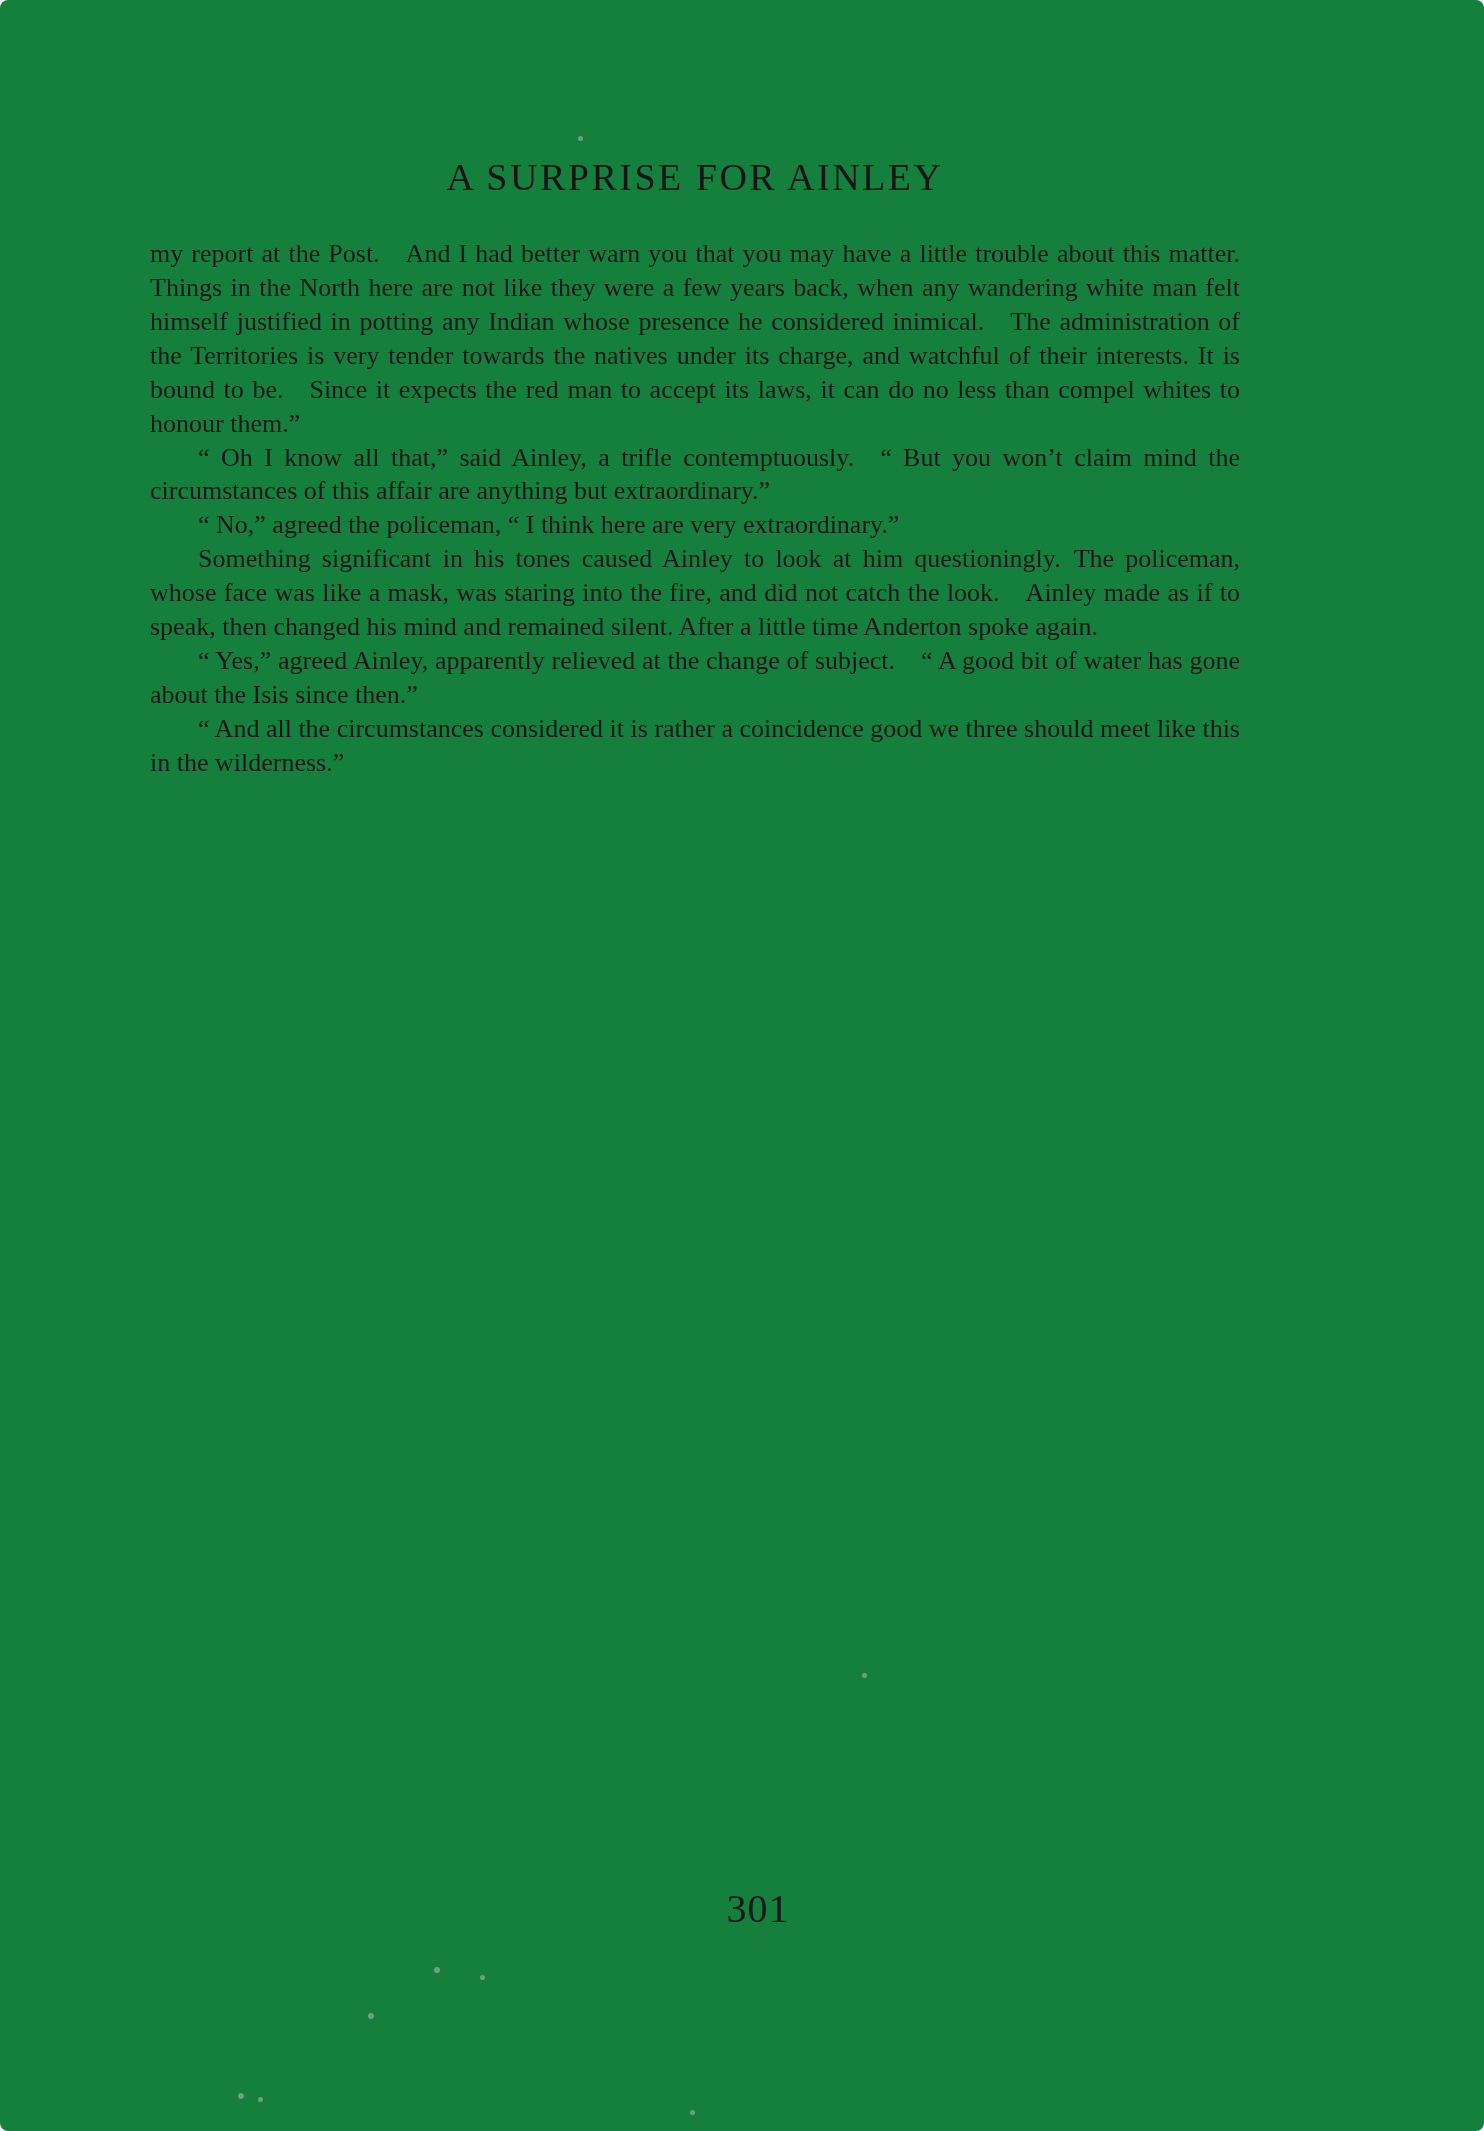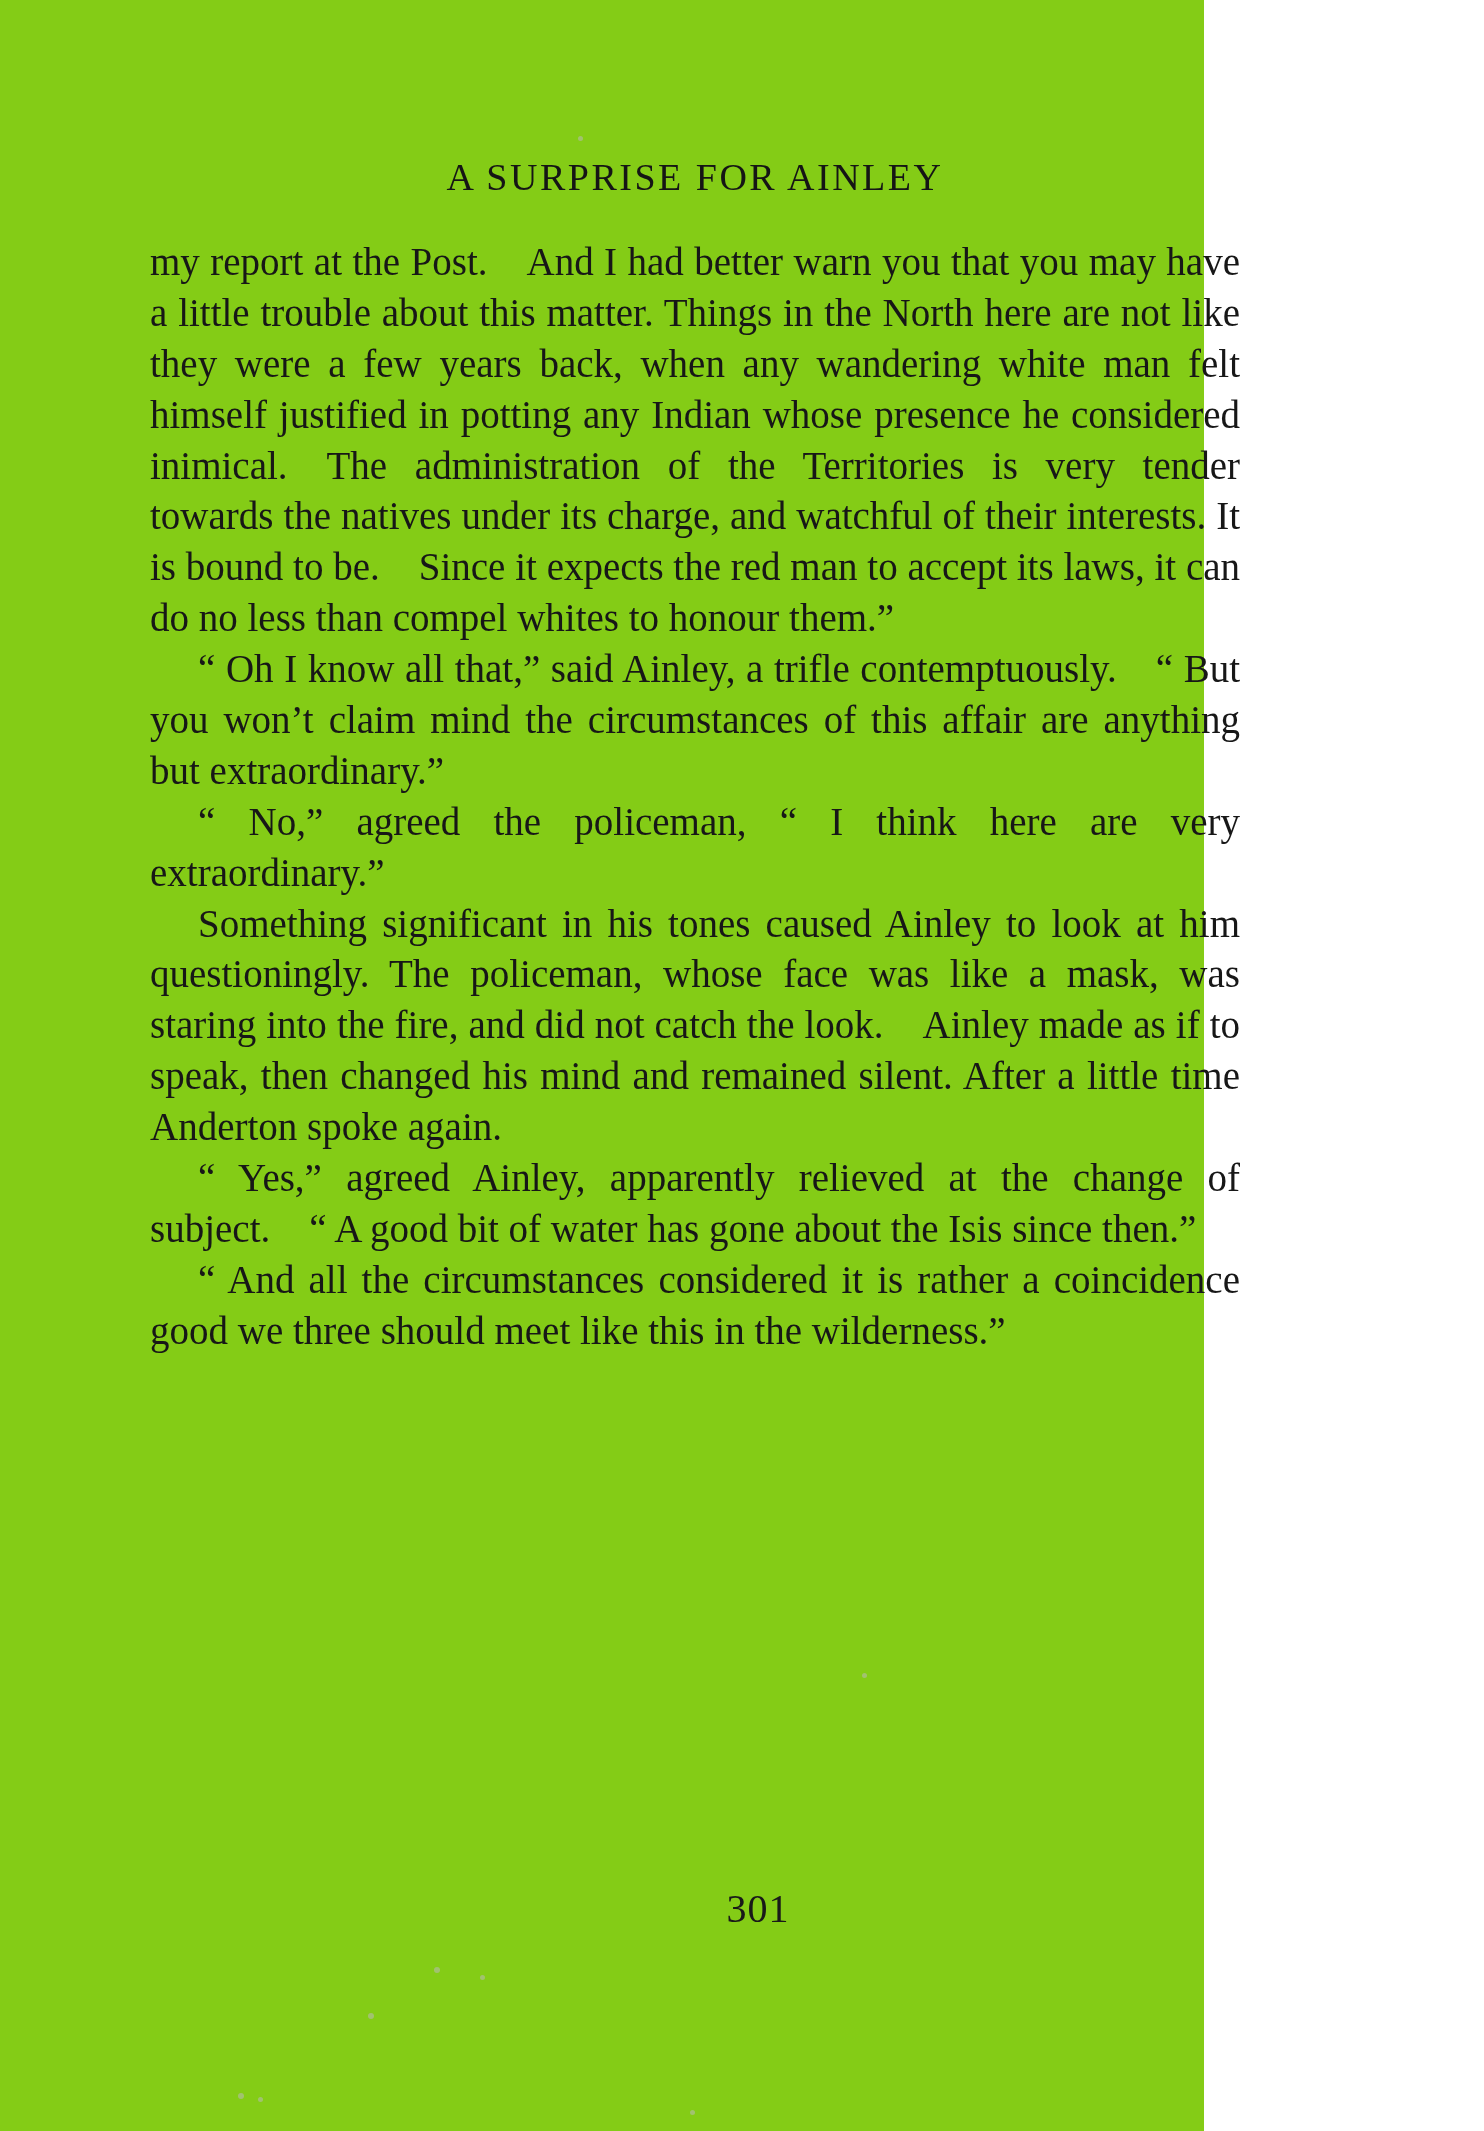--- a/index.html
+++ b/index.html
@@ -12,42 +12,43 @@
     height: 2131px;
     position: relative;
     font-family: "Liberation Serif", serif;
     color: #1a1a1a;
     overflow: hidden;
   }
   .page {
     position: absolute;
     left: 0;
     top: 0;
-    width: 1204px;
+    width: 1484px;
     height: 2131px;
-    background: #84cc16;
+    background: #15803d;
+    border-radius: 8px;
   }
   .page-inner {
     position: absolute;
     left: 150px;
     top: 155px;
     width: 1090px;
   }
   .running-head {
     text-align: center;
     font-size: 38px;
     letter-spacing: 2.5px;
     font-weight: 400;
     margin: 0 0 38px 0;
     padding-left: 30px;
     padding-right: 30px;
     color: #151515;
   }
   .body-text {
-    font-size: 39px;
+    font-size: 26px;
     line-height: 1.305;
     text-align: justify;
     text-justify: inter-word;
     color: #171717;
   }
   .body-text p {
     margin: 0;
   }
   .body-text p.indent {
     text-indent: 48px;

